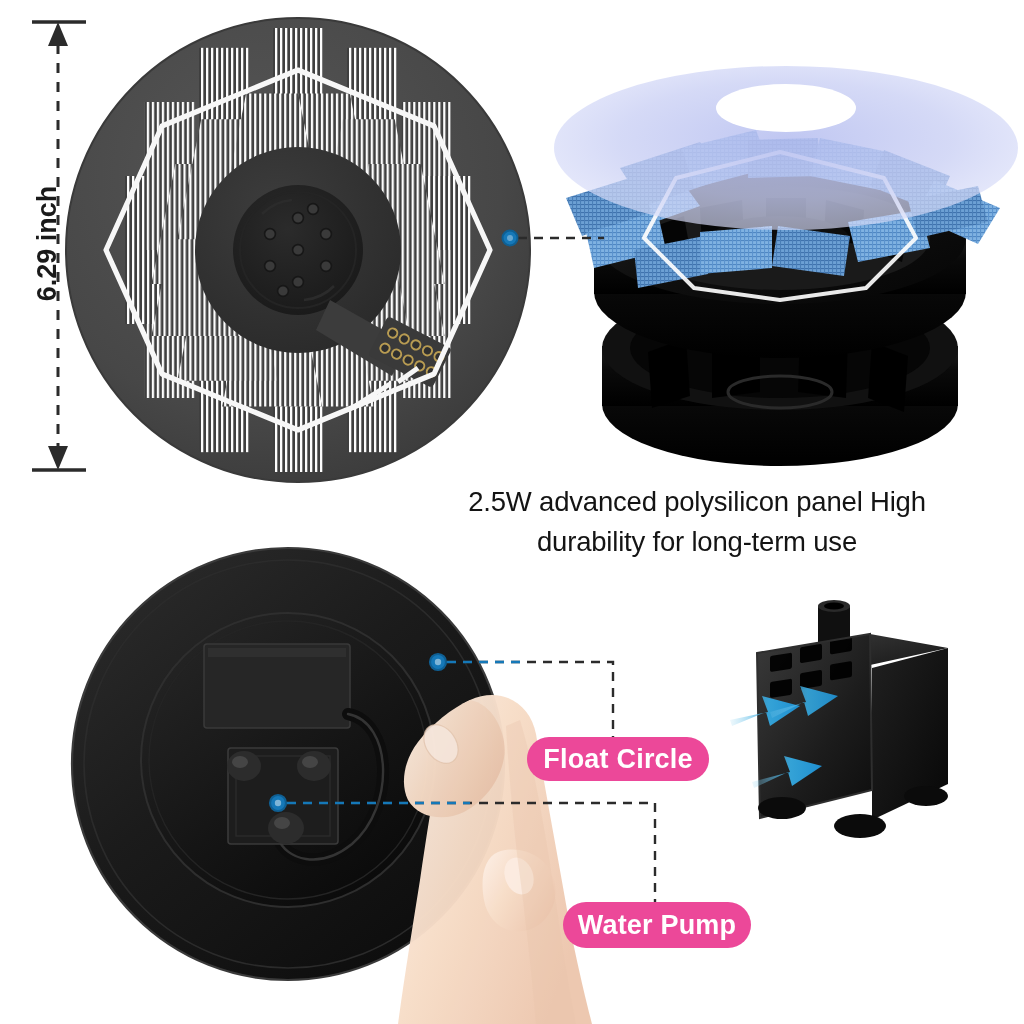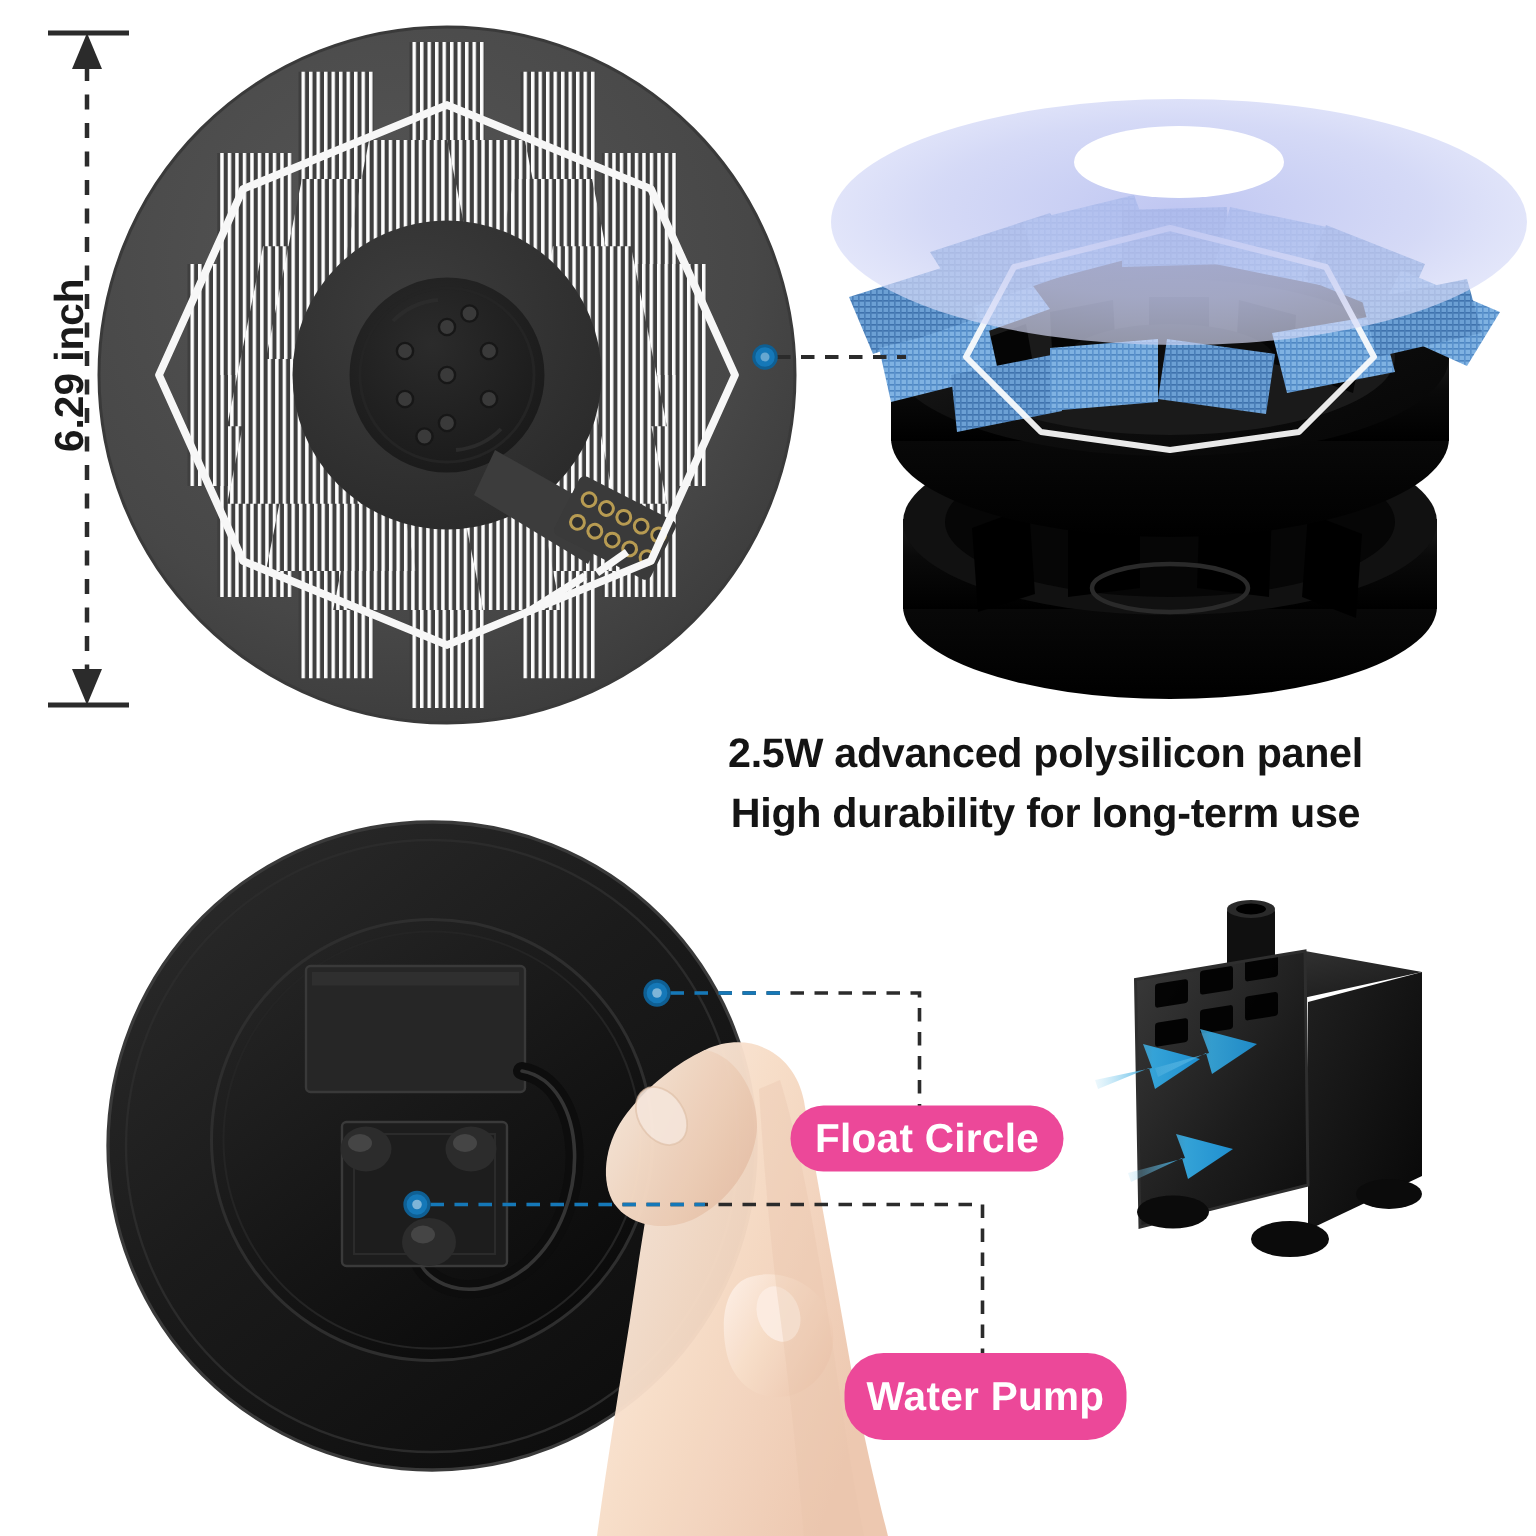--- a/index.html
+++ b/index.html
@@ -41,40 +41,39 @@
     position: absolute;
     left: 462px;
     top: 482px;
     width: 470px;
     text-align: center;
     font-family: "Liberation Sans", sans-serif;
     font-size: 27.5px;
     line-height: 40px;
     color: #141414;
     letter-spacing: -0.2px;
-    font-weight: bold;
   }
 
   
   .pill {
     position: absolute;
     background: #ec4899;
     color: #ffffff;
     border-radius: 26px;
     font-family: "Liberation Sans", sans-serif;
     font-weight: bold;
     font-size: 27px;
     letter-spacing: 0.2px;
     display: flex;
     align-items: center;
     justify-content: center;
     white-space: nowrap;
   }
   #pill-float  { left: 527px; top: 737px; width: 182px; height: 44px; }
-  #pill-pump   { left: 563px; top: 902px; width: 188px; height: 58px; }
+  #pill-pump   { left: 563px; top: 902px; width: 188px; height: 46px; }
 </style>
 </head>
 <body>
 
 <div id="canvas">
 
   <svg class="svgfull" viewBox="0 0 1024 1024">
     <defs>
 
       <pattern id="stripeV" width="5" height="5" patternUnits="userSpaceOnUse">

